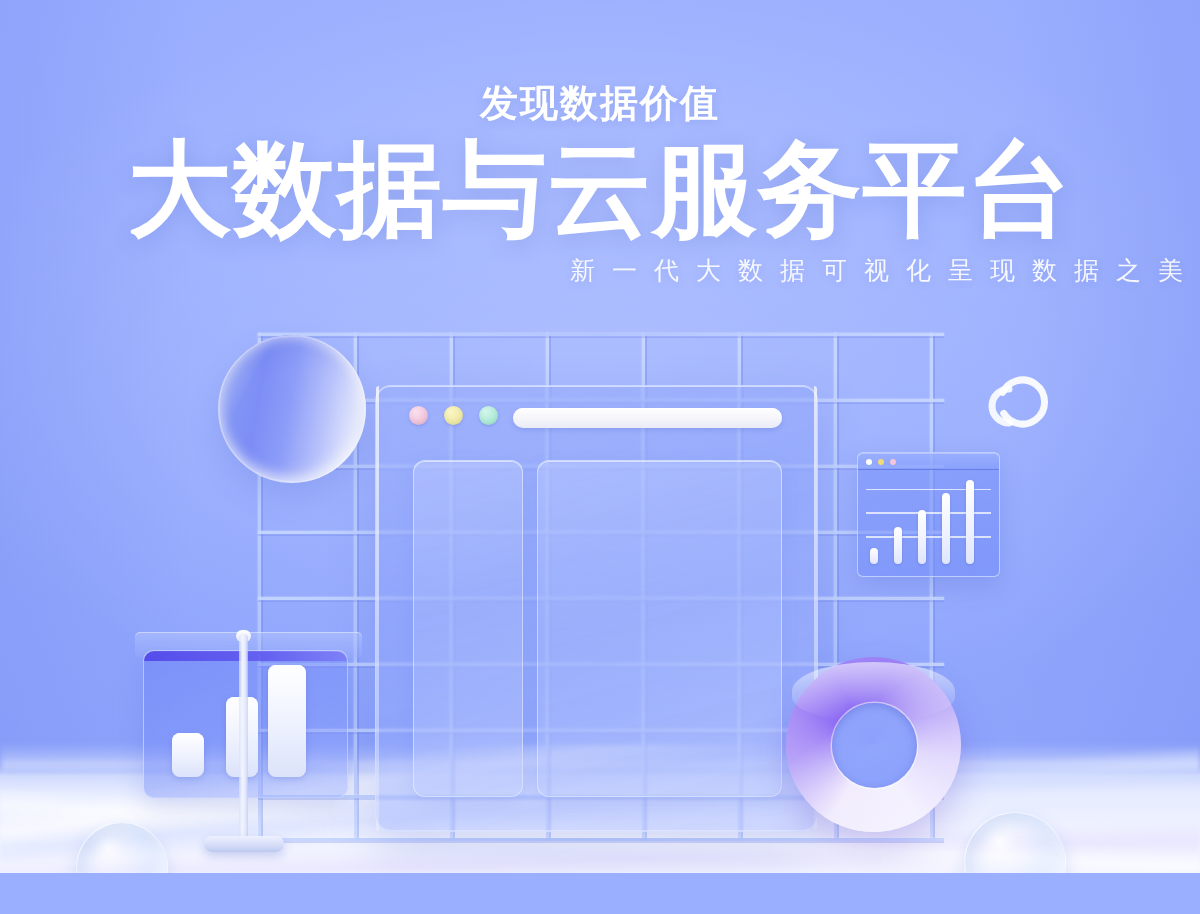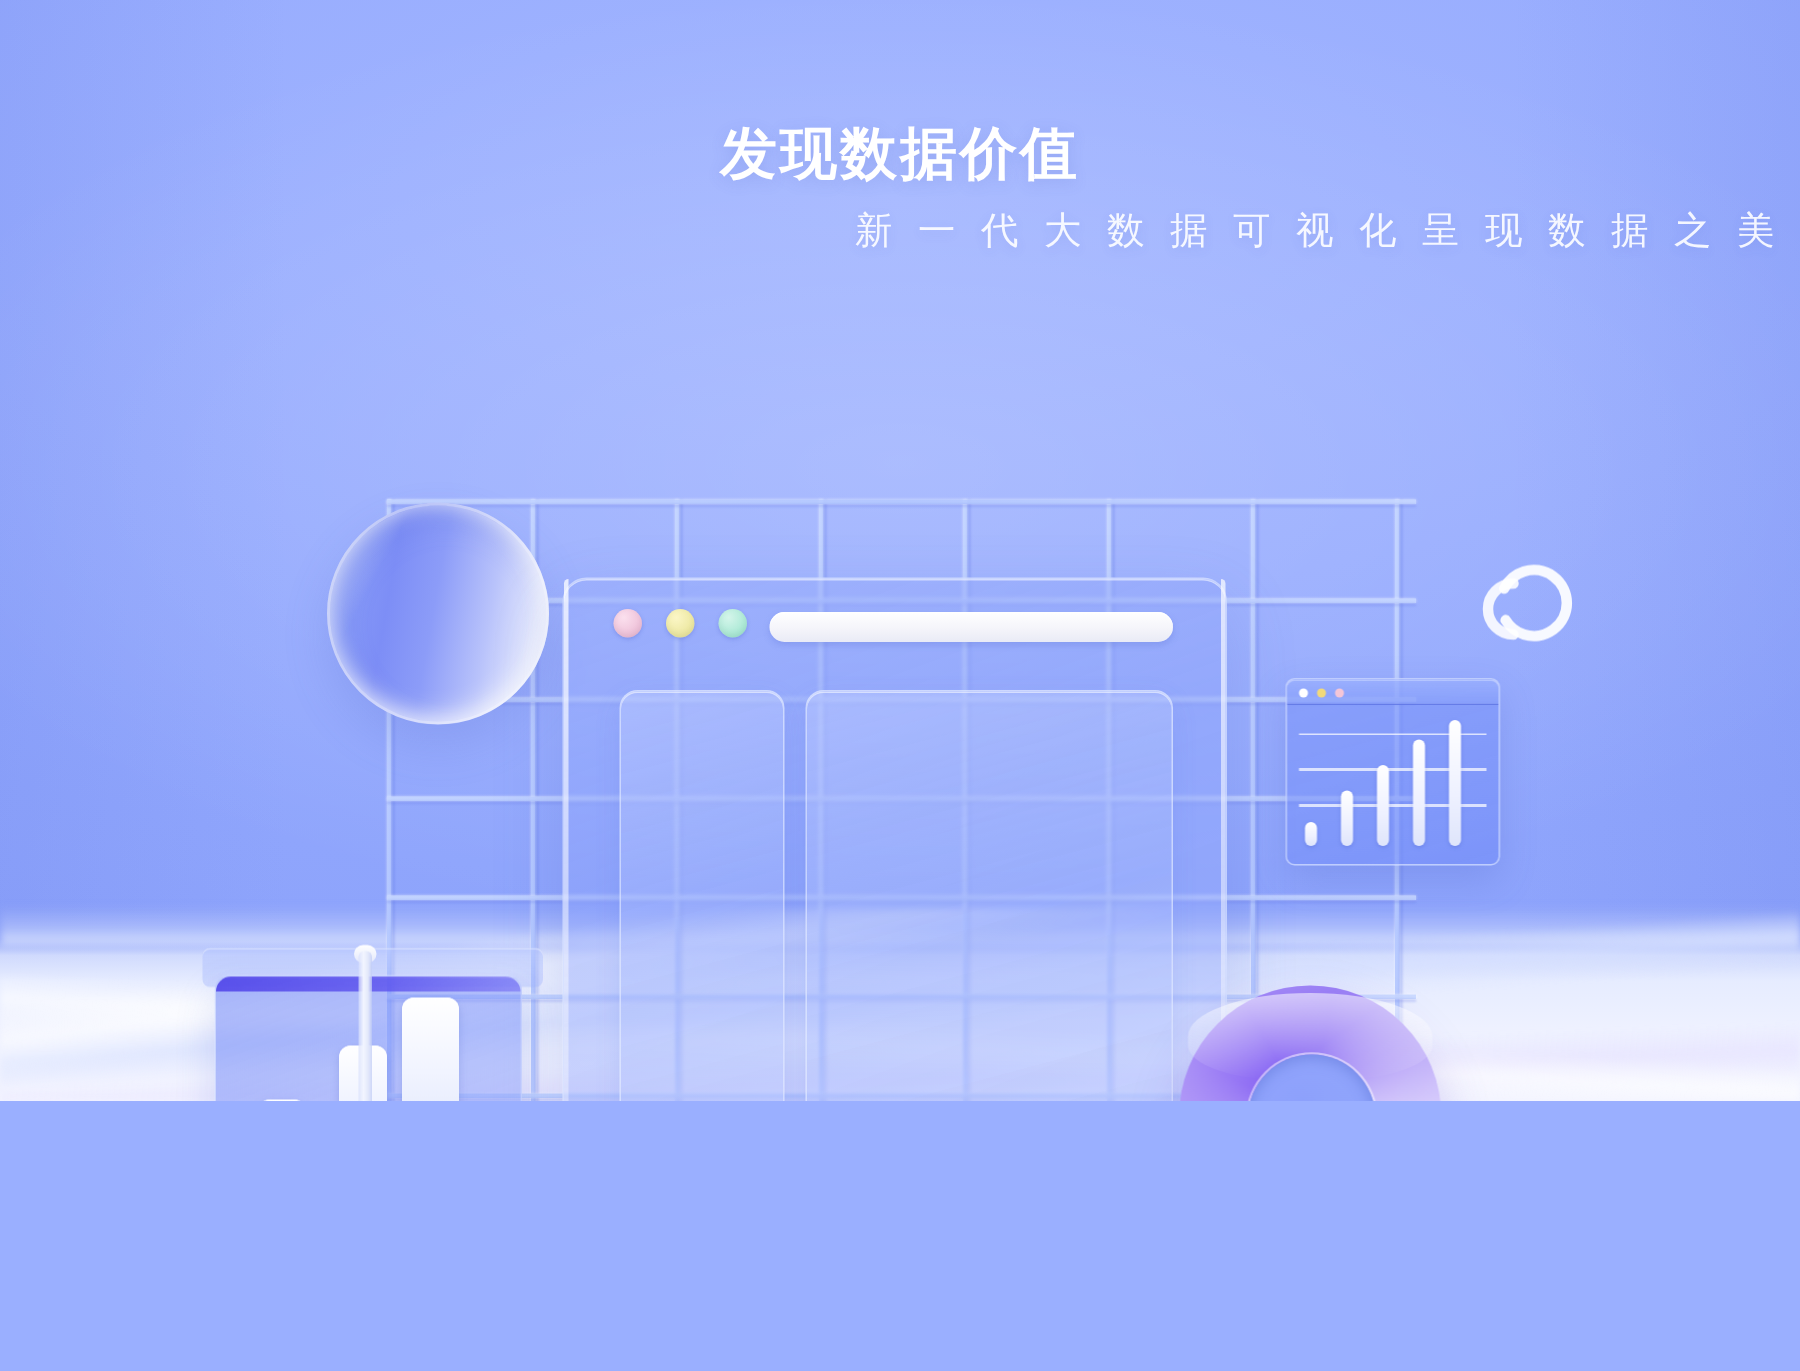--- a/index.html
+++ b/index.html
@@ -6,21 +6,21 @@
   * { margin:0; padding:0; box-sizing:border-box; }
   html,body { width:1200px; height:914px; overflow:hidden; }
   body {
     font-family:"Liberation Sans","DejaVu Sans",sans-serif;
     background:#9aafff;
   }
 
   
   .stage{
     position:relative;
-    width:1200px; height:734px;
+    width:1200px; height:873px;
     overflow:hidden;
     background:
       radial-gradient(120% 80% at 50% 18%, #a3b6ff 0%, #97acfe 46%, #8fa5fc 78%, #8ca2fb 100%);
     text-decoration: underline;
   }
 
   
   .backdrop-shade{
     position:absolute; inset:0;
     background:
@@ -319,16 +319,17 @@
       <path d="M31 60 A17 17 0 1 1 31 26" stroke="rgba(255,255,255,.88)" stroke-width="7" stroke-linecap="round"></path>
       <path d="M38 60 A22 22 0 1 0 38 18 A22 22 0 0 0 38 60" stroke="rgba(255,255,255,.92)" stroke-width="7" stroke-linecap="round" stroke-dasharray="118 22" stroke-dashoffset="18"></path>
     </svg>
   </div>
 
   <div class="ball b1"></div>
   <div class="ball b2"></div>
 
   <div class="text-block">
     <div class="eyebrow">发现数据价值</div>
+    <div class="headline">大数据与云服务平台</div>
     <div class="subline">新一代大数据可视化呈现数据之美</div>
   </div>
 
 </div>
 
 </body></html>

